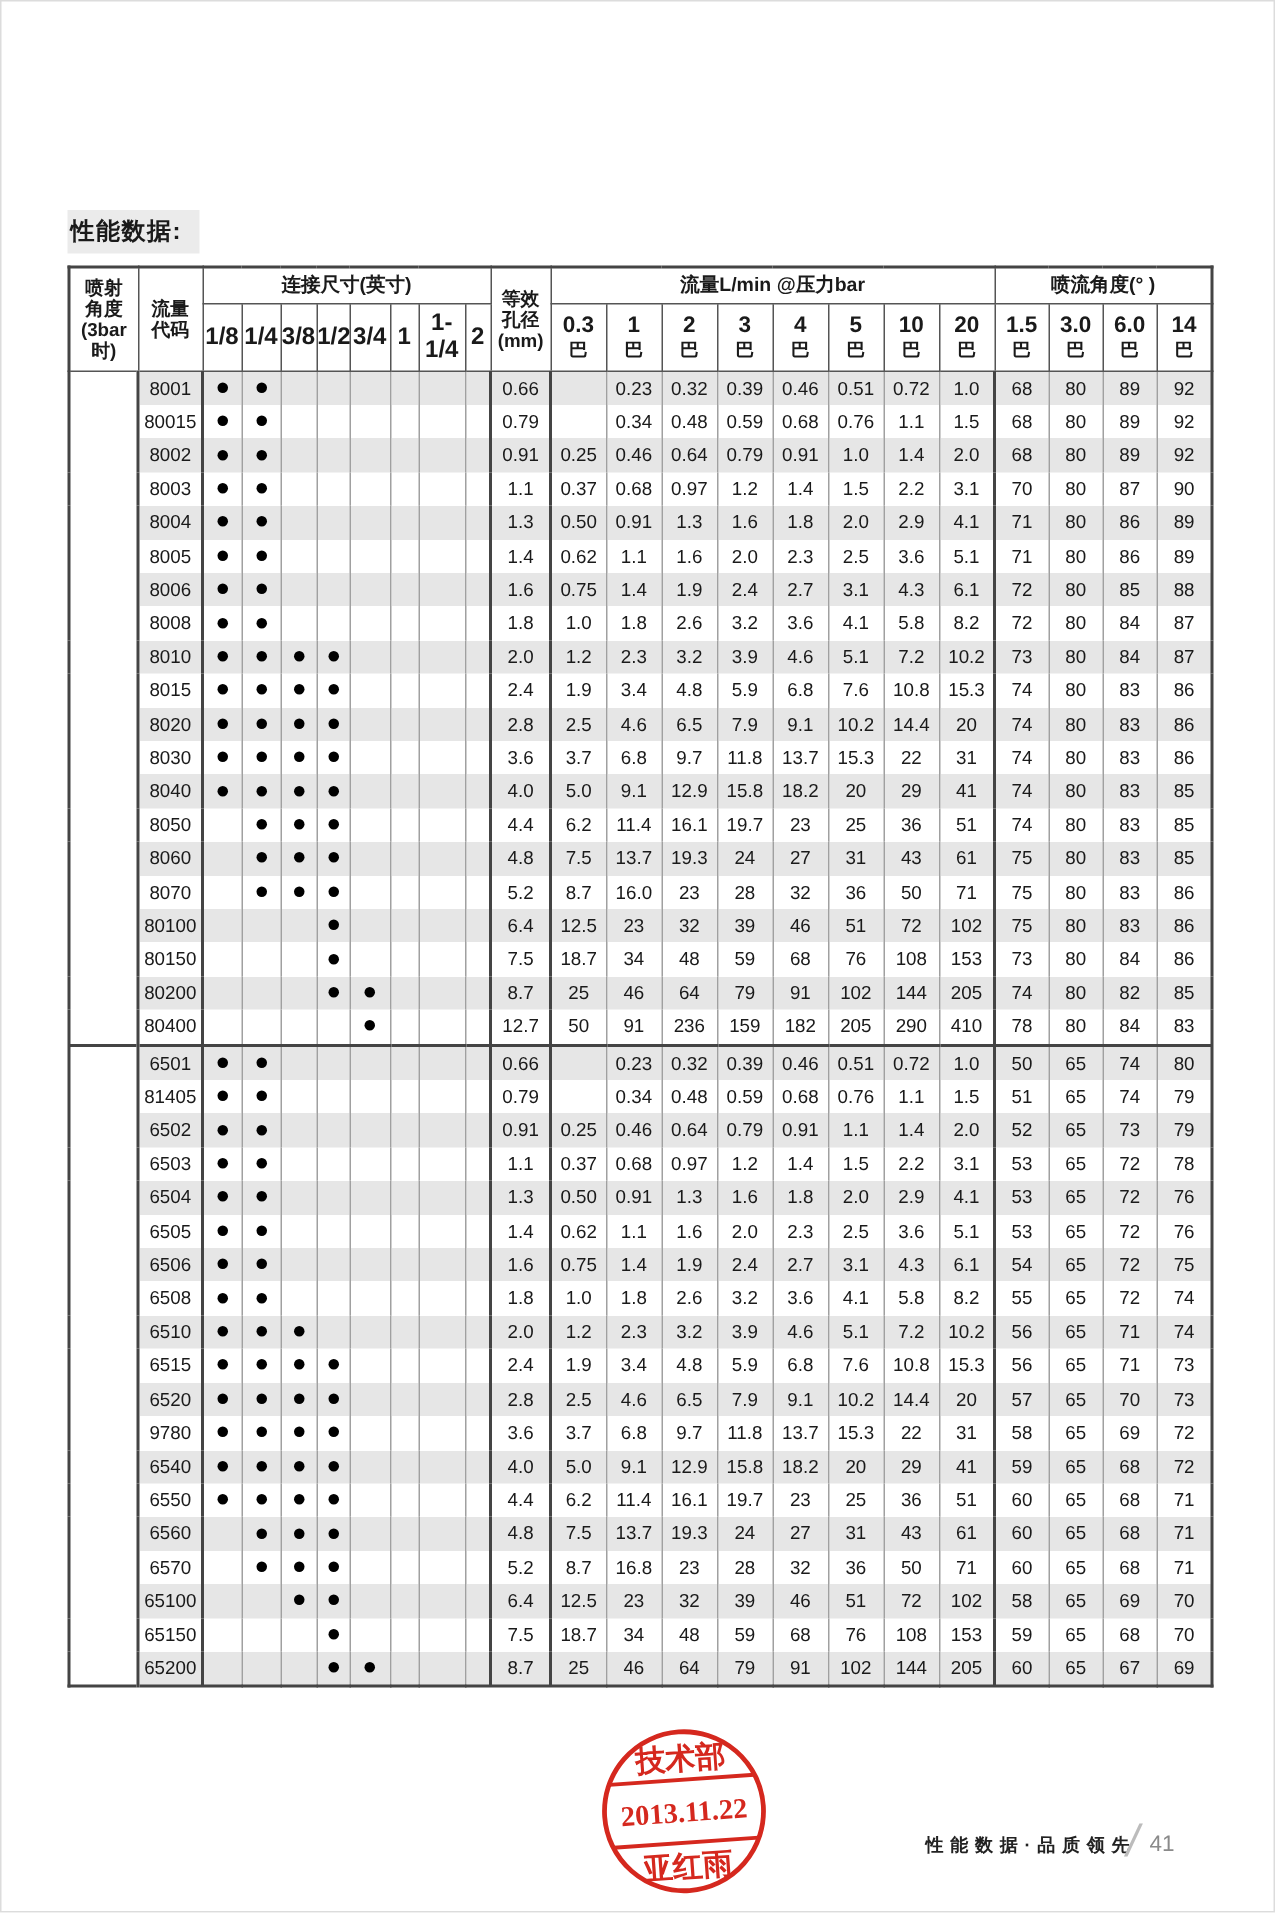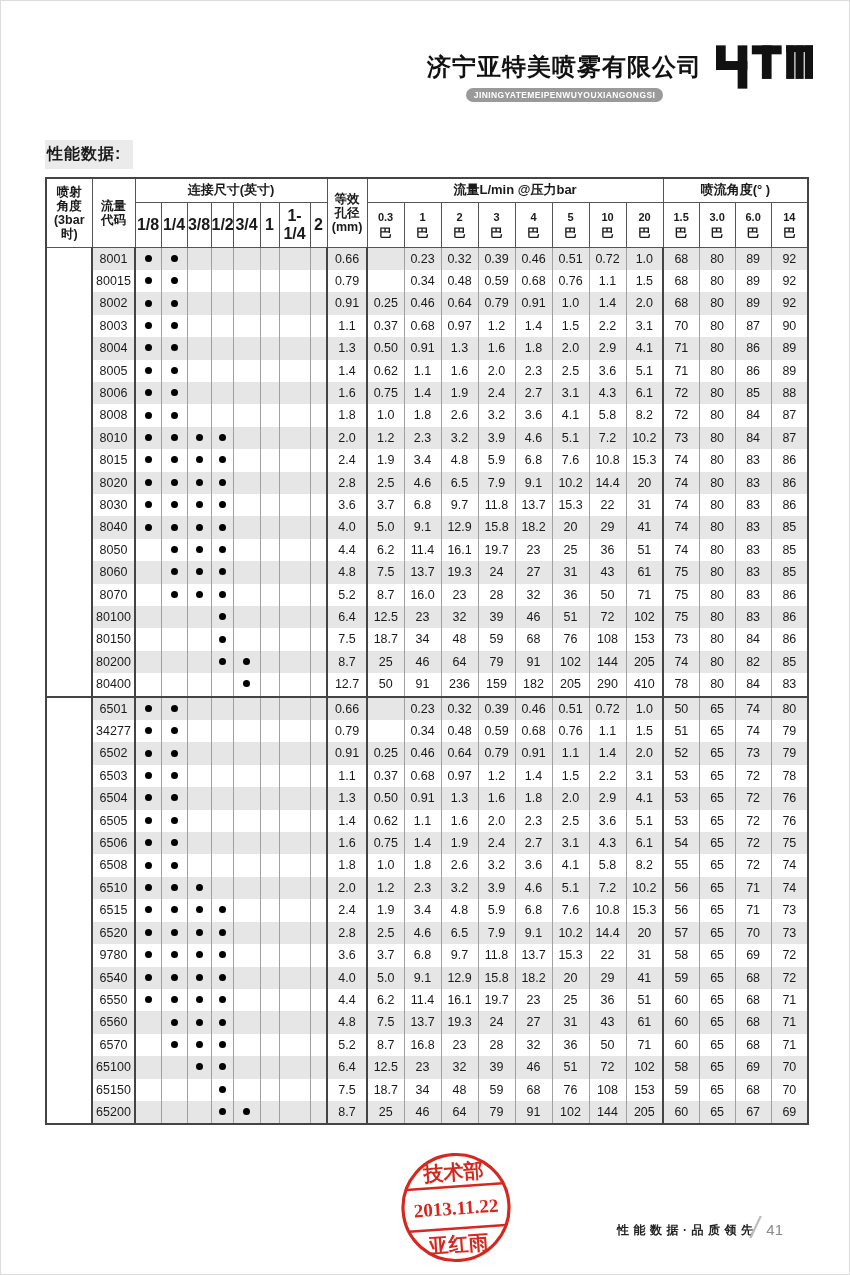--- a/index.html
+++ b/index.html
@@ -33,21 +33,21 @@
   }
   .perf-table th {
     border:1px solid #555; background:#fff; font-weight:bold;
     padding:0; text-align:center; vertical-align:middle;
   }
   .th-group { height:24px; font-size:13px; }
   .th-sub   { height:45px; }
   .th-lines div { line-height:14px; font-size:12.5px; }
   .th-conn  { font-size:16px; }
   .th-press div { line-height:16px; }
-  .th-press .pv { font-size:11px; }
+  .th-press .pv { font-size:15px; }
   .th-press .pu { font-size:12.5px; font-weight:bold; }
 
   .perf-table td {
     border-left:1px solid #a0a0a0; border-right:1px solid #a0a0a0;
     padding:0; text-align:center; vertical-align:middle;
     font-size:12.5px; height:22.4px; line-height:22.4px;
     white-space:nowrap; overflow:hidden;
   }
   tr.shade td { background:#e6e6e6; }
   td.angle-cell {
@@ -74,41 +74,20 @@
   }
   .page-indicator { position:absolute; left:750px; top:1212px; display:flex; align-items:center; gap:7px; }
   .page-slash { font-size:30px; color:#bcbcbc; font-style:italic; line-height:1; font-weight:normal; }
   .page-num { font-size:15px; color:#8a8a8a; padding-top:2px; }
 </style>
 </head>
 <body>
 
 <div class="page">
 
-  <div class="brand">
-    <div class="brand-text">
-      <div class="company-name">济宁亚特美喷雾有限公司</div>
-      <div class="company-pinyin">JININGYATEMEIPENWUYOUXIANGONGSI</div>
-    </div>
-    <div class="logo">
-      <svg width="97" height="44" viewBox="0 0 130 58" role="img" aria-label="YTM">
-        <g fill="#111">
-          <rect x="0" y="0" width="13" height="33"></rect>
-          <rect x="0" y="21" width="42" height="12"></rect>
-          <rect x="29" y="0" width="13" height="58"></rect>
-          <rect x="48" y="0" width="40" height="12"></rect>
-          <rect x="61.5" y="0" width="13" height="45"></rect>
-          <rect x="94" y="0" width="36" height="9"></rect>
-          <rect x="94" y="0" width="11" height="45"></rect>
-          <rect x="106.5" y="0" width="11" height="45"></rect>
-          <rect x="119" y="0" width="11" height="45"></rect>
-        </g>
-      </svg>
-    </div>
-  </div>
 
   <div class="section-title">性能数据:</div>
 
   <table class="perf-table">
     <colgroup>
       <col style="width:46px">
         <col style="width:43px">
       <col style="width:26px">
         <col style="width:26px">
         <col style="width:24px">
@@ -712,21 +691,21 @@
           <td class="num-cell">0.46</td>
           <td class="num-cell">0.51</td>
           <td class="num-cell">0.72</td>
           <td class="num-cell">1.0</td>
           <td class="num-cell sec">50</td>
           <td class="num-cell">65</td>
           <td class="num-cell">74</td>
           <td class="num-cell">80</td>
         </tr>
         <tr>
-          <td class="code-cell">34277</td>
+          <td class="code-cell">81405</td>
           <td class="dot-cell sec"><span class="dot"></span></td>
           <td class="dot-cell"><span class="dot"></span></td>
           <td class="dot-cell"></td>
           <td class="dot-cell"></td>
           <td class="dot-cell"></td>
           <td class="dot-cell"></td>
           <td class="dot-cell"></td>
           <td class="dot-cell"></td>
           <td class="dia-cell sec">0.79</td>
           <td class="num-cell sec"></td>

